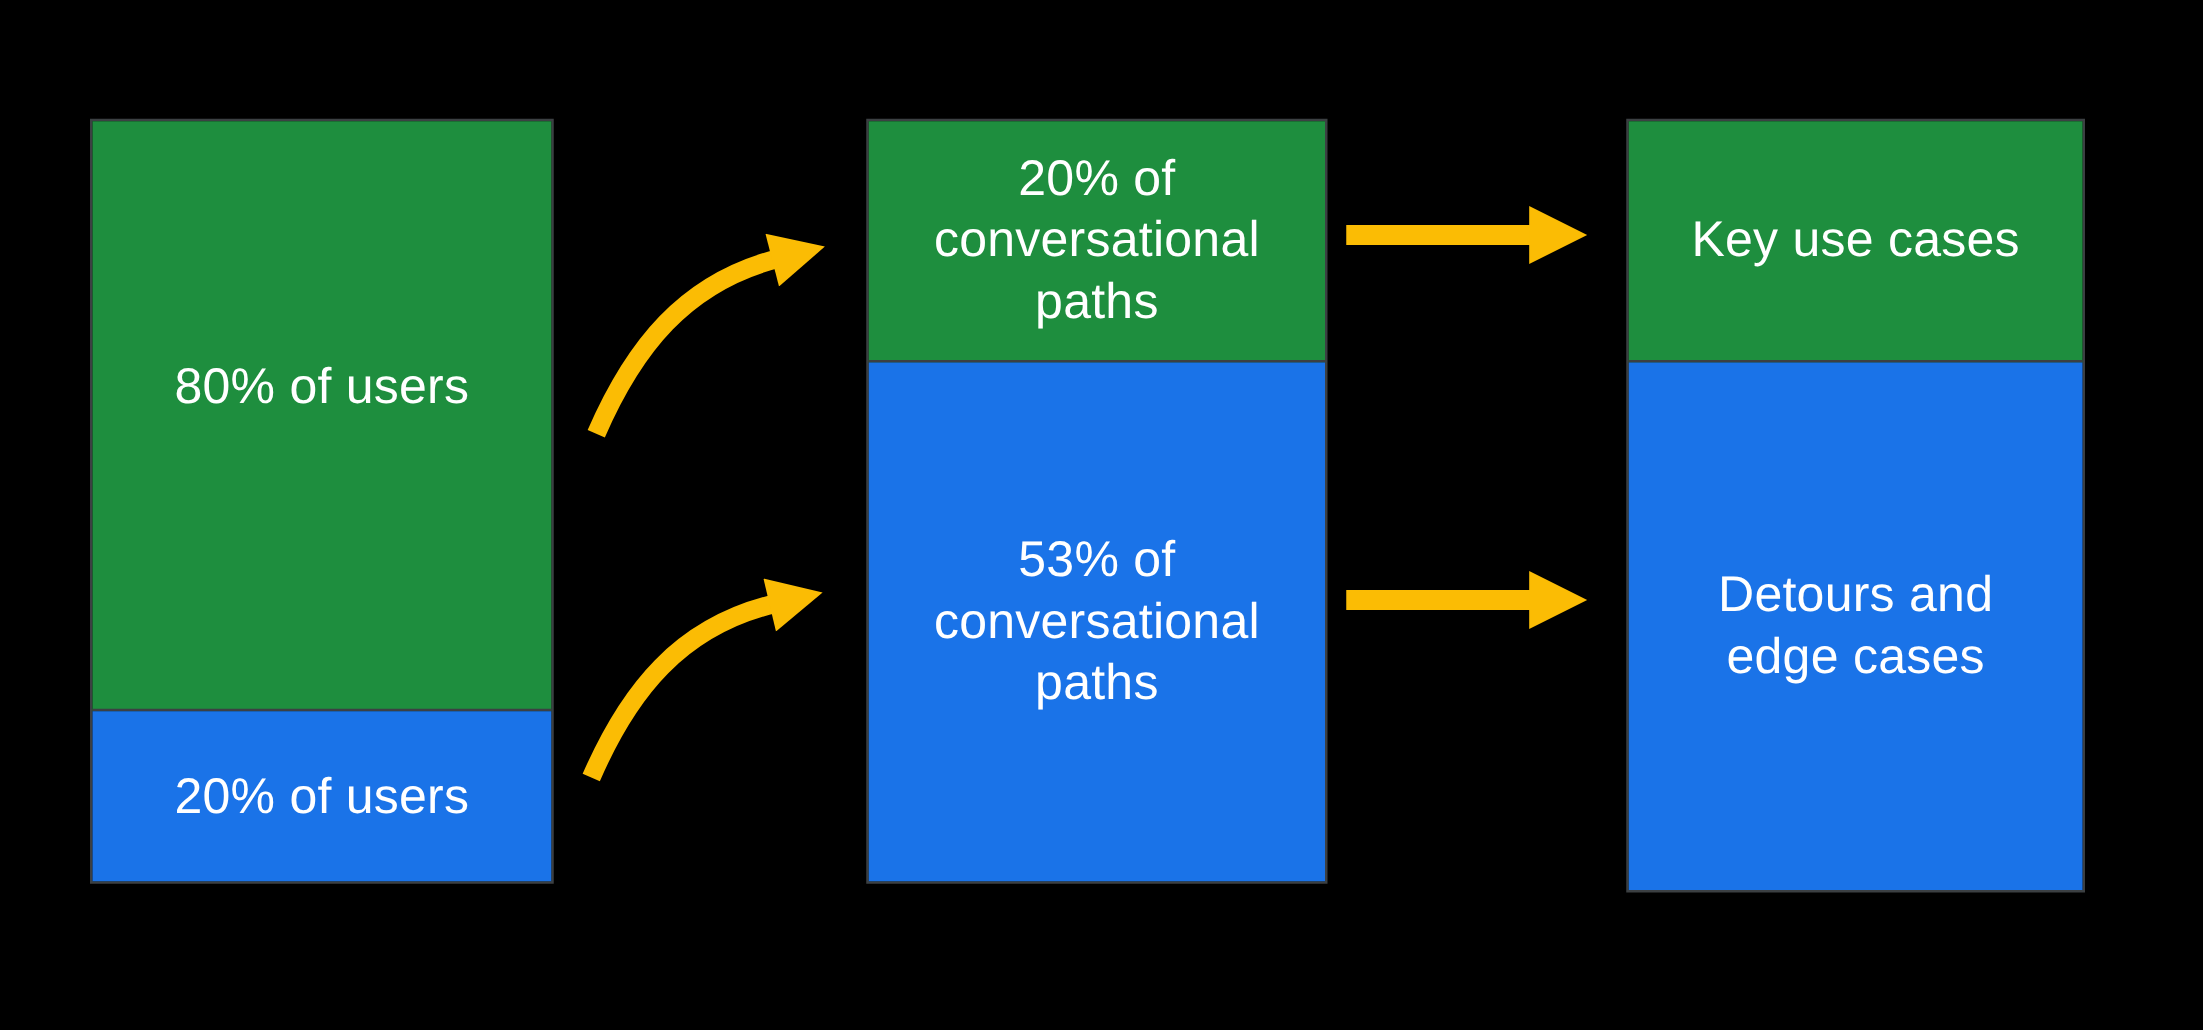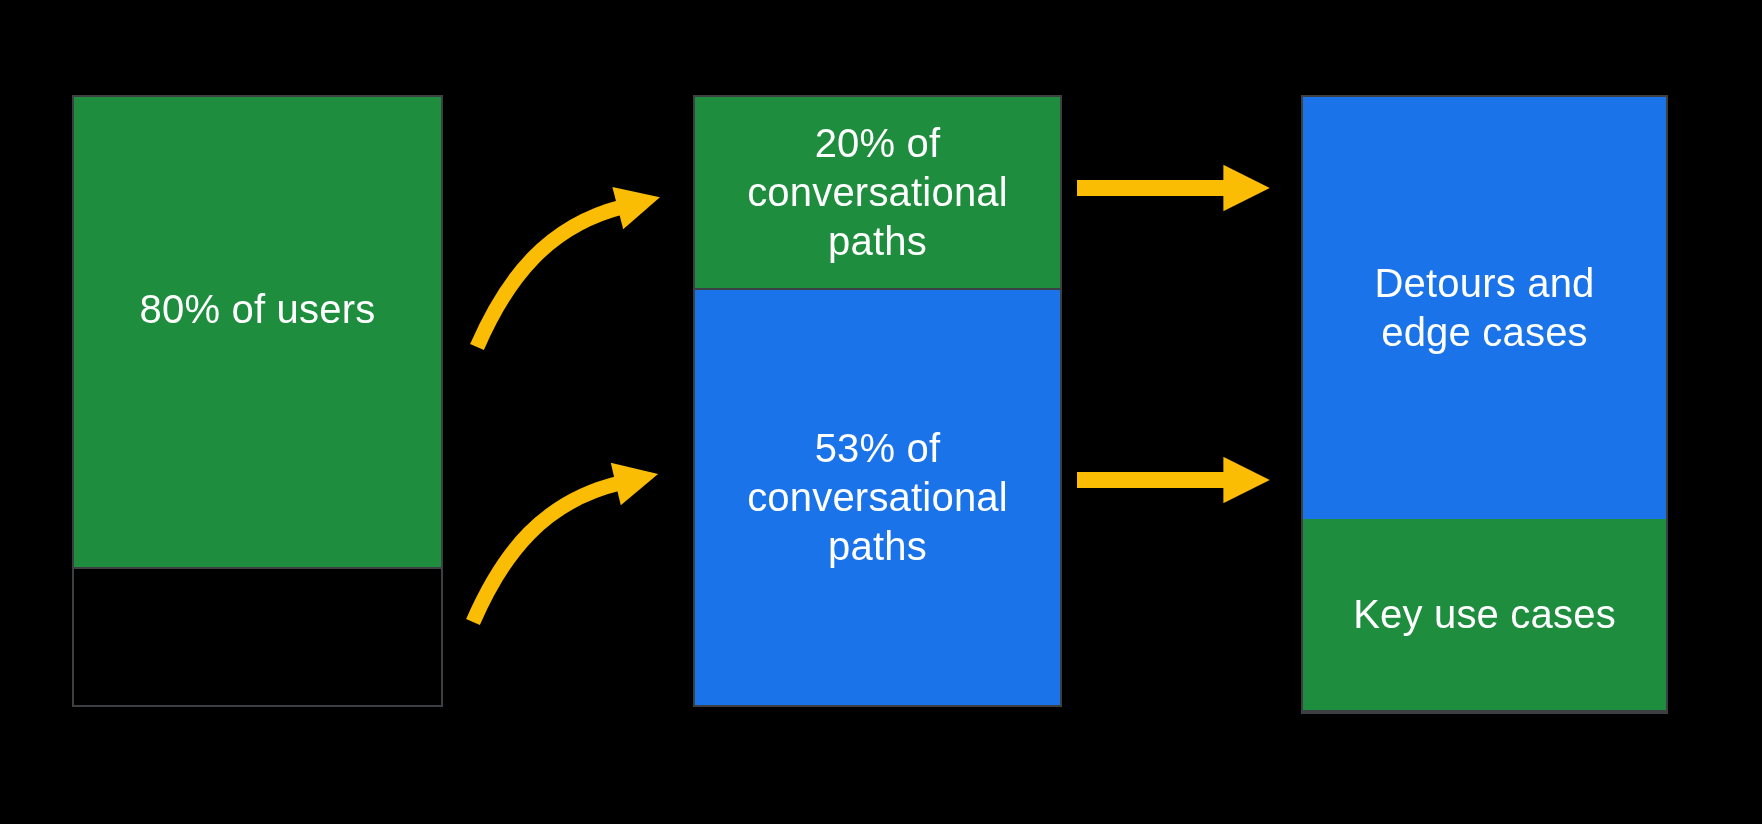--- a/index.html
+++ b/index.html
@@ -63,42 +63,45 @@
 </style>
 </head>
 <body>
 
 <div class="canvas">
 
   <div class="bar bar-1">
     <div class="seg seg-green">
       <div class="seg-label up23">80% of users</div>
     </div>
+    <div class="seg seg-blue">
+      <div class="seg-label">20% of users</div>
+    </div>
   </div>
 
   <div class="bar bar-2">
     <div class="seg seg-green">
       <div class="seg-label">20% of
 conversational
 paths</div>
     </div>
     <div class="seg seg-blue">
       <div class="seg-label">53% of
 conversational
 paths</div>
     </div>
   </div>
 
   <div class="bar bar-3">
+    <div class="seg seg-green">
+      <div class="seg-label">Key use cases</div>
+    </div>
     <div class="seg seg-blue">
       <div class="seg-label">Detours and
 edge cases</div>
-    </div>
-    <div class="seg seg-green">
-      <div class="seg-label">Key use cases</div>
     </div>
   </div>
 
   <svg class="arrow-layer" viewBox="0 0 1762 824">
     <defs>
       <marker id="ah" viewBox="0 0 10 10" refX="1" refY="5" markerWidth="3.4" markerHeight="2.9" orient="auto">
         <path d="M 0 0 L 10 5 L 0 10 Z" class="ah-fill"></path>
       </marker>
     </defs>
     <path class="arrow-stroke curved" marker-end="url(#ah)" d="M 477 347 C 507 278, 548 226, 622 207"></path>

